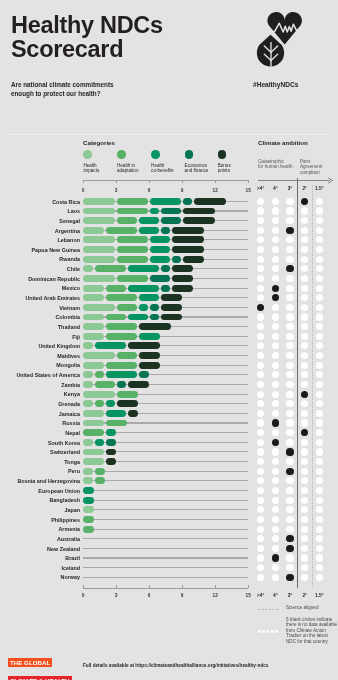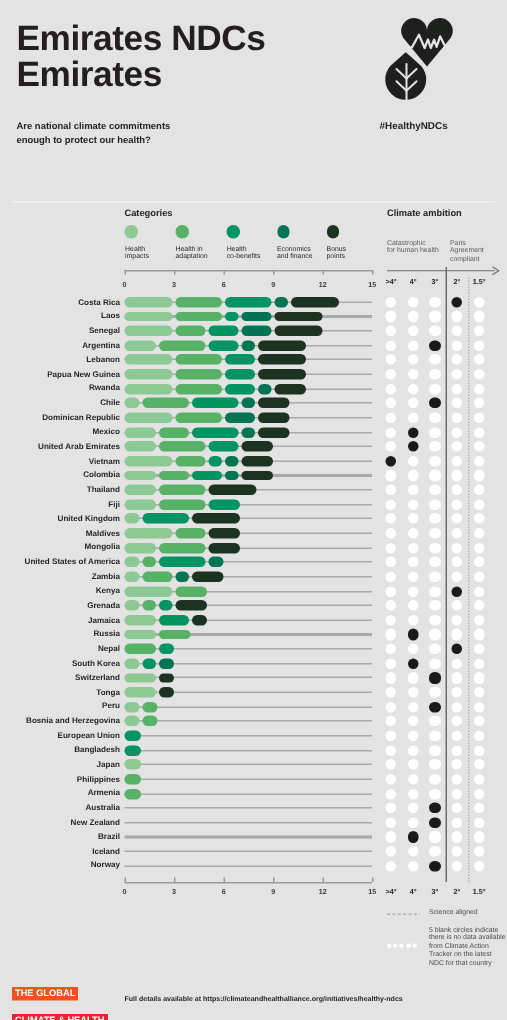--- a/index.html
+++ b/index.html
@@ -55,22 +55,22 @@
   .fn-dot{display:inline-block;width:3.1px;height:3.1px;border-radius:50%;background:#ffffff;margin-right:1.1px;}
   
   #gcha-logo{left:8px;top:651px;}
   .gcha-line{display:inline-block;color:#ffffff;font-weight:bold;font-size:6.2px;line-height:7.6px;padding:0.6px 2px;white-space:nowrap;}
   #credit{left:83px;top:663px;font-size:4.7px;font-weight:bold;color:#231f20;}
 </style>
 </head>
 <body>
 
 <div class="abs" id="title">
-  <div>Emirates NDCs</div>
-  <div>Emirates</div>
+  <div>Healthy NDCs</div>
+  <div>Scorecard</div>
 </div>
 <div class="abs" id="subtitle">
   <div>Are national climate commitments</div>
   <div>enough to protect our health?</div>
 </div>
 <div class="abs" id="hashtag">#HealthyNDCs</div>
 
 <div class="abs" id="logo-mark">
 <svg width="48" height="60" viewBox="254 10 48 60" xmlns="http://www.w3.org/2000/svg" style="display:block">
  <g fill="#1e201e">

